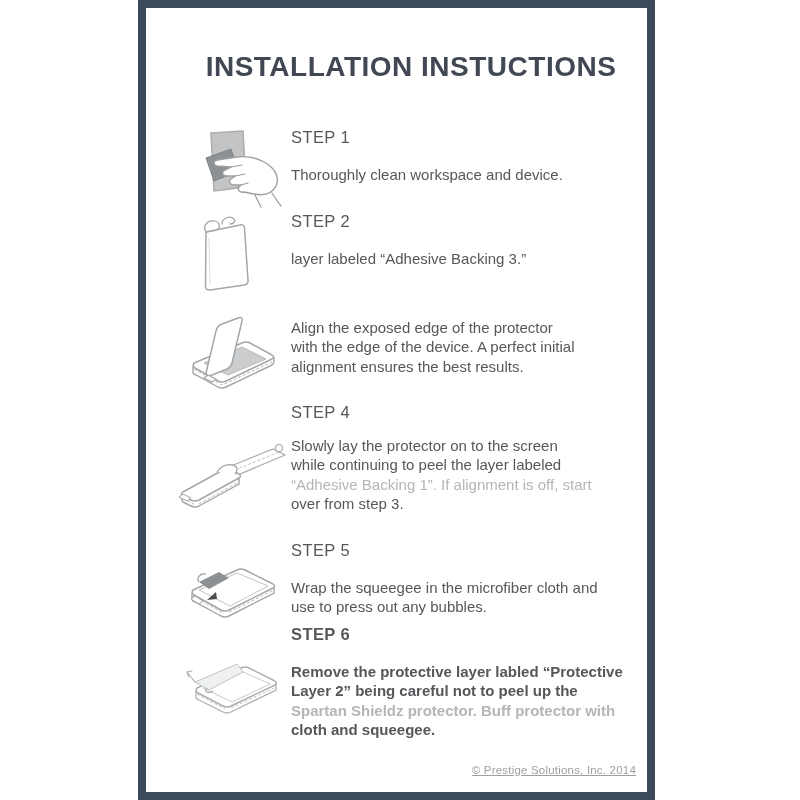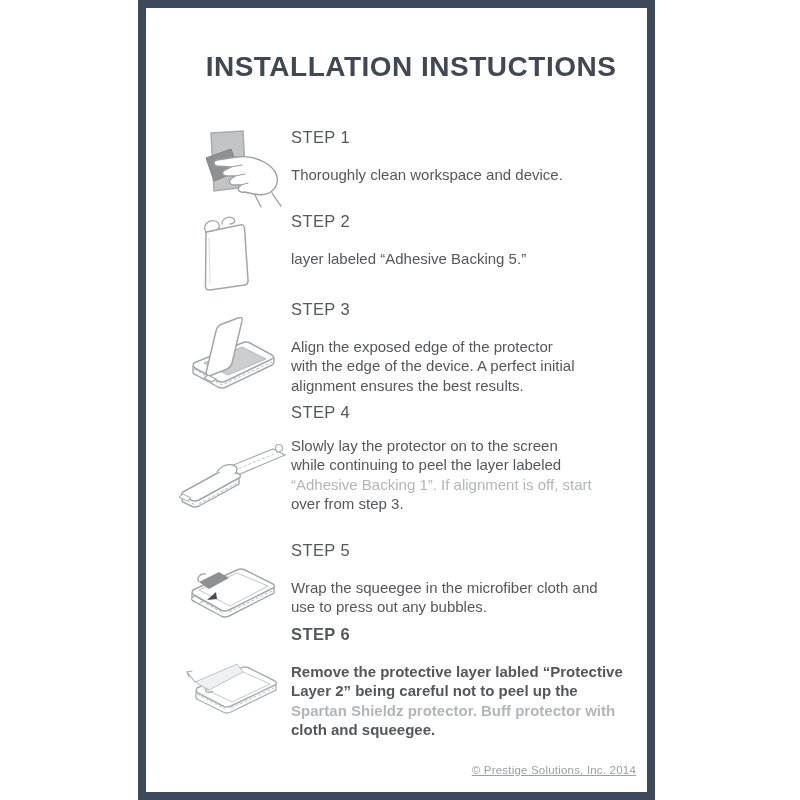--- a/index.html
+++ b/index.html
@@ -64,36 +64,35 @@
   <svg viewBox="0 0 62 80">
     <path d="M10,20 L44,13 Q48,12 48.5,16 L52,68 Q52.5,72 48.5,73 L14,78 Q10,78.5 9.5,74.5 Z" fill="#ffffff" stroke="#a3a7aa" stroke-width="1.5" stroke-linejoin="round"></path>
     <path d="M10,20 C6,14 12,7 19,9 C24,10.5 25,16 20,18 Z" fill="#ffffff" stroke="#a3a7aa" stroke-width="1.3" stroke-linejoin="round"></path>
     <path d="M26,12 C26,6 34,3 38,7 C40,9 38,12 34,12" fill="#ffffff" stroke="#a3a7aa" stroke-width="1.3" stroke-linecap="round"></path>
     <path d="M13,26 L14,72" fill="none" stroke="#d9dbdc" stroke-width="1"></path>
   </svg>
 </div>
 <div class="step-text" id="text2">
   <div class="step-label">STEP 2</div>
   <div class="step-body">
-    <div class="line">layer labeled “Adhesive Backing 5.”</div>
+    <div class="line">layer labeled “Adhesive Backing 3.”</div>
   </div>
 </div>
 
 <div class="icon-box" id="icon3">
   <svg viewBox="0 0 100 95">
     <path d="M12,60 L60,40 Q64,38 68,40 L90,52 Q93,54 90,56 L44,78 Q40,80 36,78 L13,65 Q10,63 12,60 Z" fill="#ffffff" stroke="#a3a7aa" stroke-width="1.5" stroke-linejoin="round"></path>
     <polygon points="22,60 60,44 84,56 46,72" fill="#cbcdce" stroke="#b5b8ba" stroke-width="1"></polygon>
     <path d="M11,63 L11,69 Q11,71 14,72 L36,84 Q40,86 44,84 L90,62 Q92,61 92,58 L92,54" fill="none" stroke="#a3a7aa" stroke-width="1.4"></path>
     <path d="M12,66 L40,82 L90,59" fill="none" stroke="#b6babc" stroke-width="1" stroke-dasharray="3,2"></path>
     <path d="M24,70 L34,28 Q35,23 40,21 L56,15 Q61,13 60,18 L50,60 Q49,64 45,66 L30,72 Q25,74 24,70 Z" fill="#ffffff" stroke="#a3a7aa" stroke-width="1.5" stroke-linejoin="round"></path>
     <polygon points="26,72 34,76 30,79 22,75" fill="#ffffff" stroke="#a3a7aa" stroke-width="1.1"></polygon>
   </svg>
 </div>
 <div class="step-text" id="text3">
-  <div class="step-label">STEP 3</div>
   <div class="step-body">
     <div class="line">Align the exposed edge of the protector</div>
     <div class="line">with the edge of the device. A perfect initial</div>
     <div class="line">alignment ensures the best results.</div>
   </div>
 </div>
 
 <div class="icon-box" id="icon4">
   <svg viewBox="0 0 118 88">
     <polygon points="46,40 98,19 110,25 58,47" fill="#ffffff" stroke="#a9adb0" stroke-width="1.2"></polygon>

